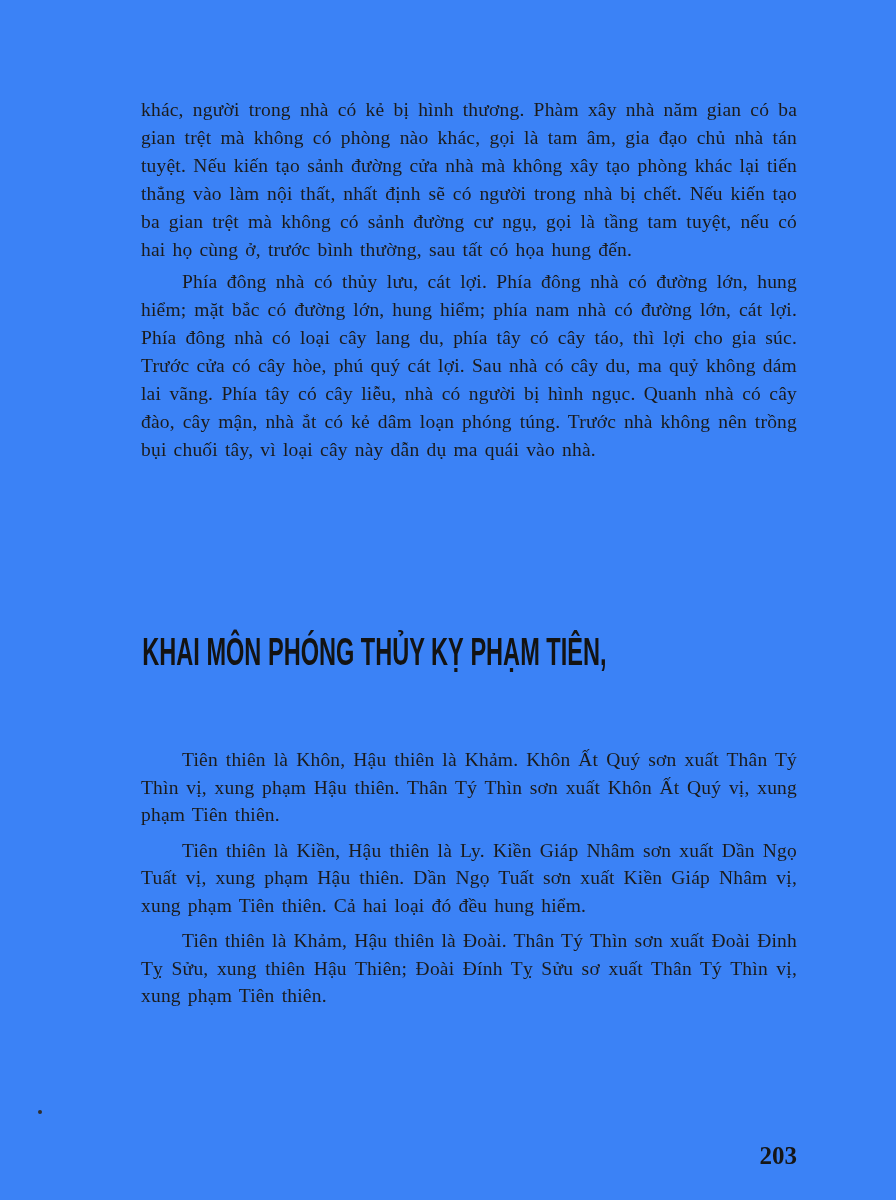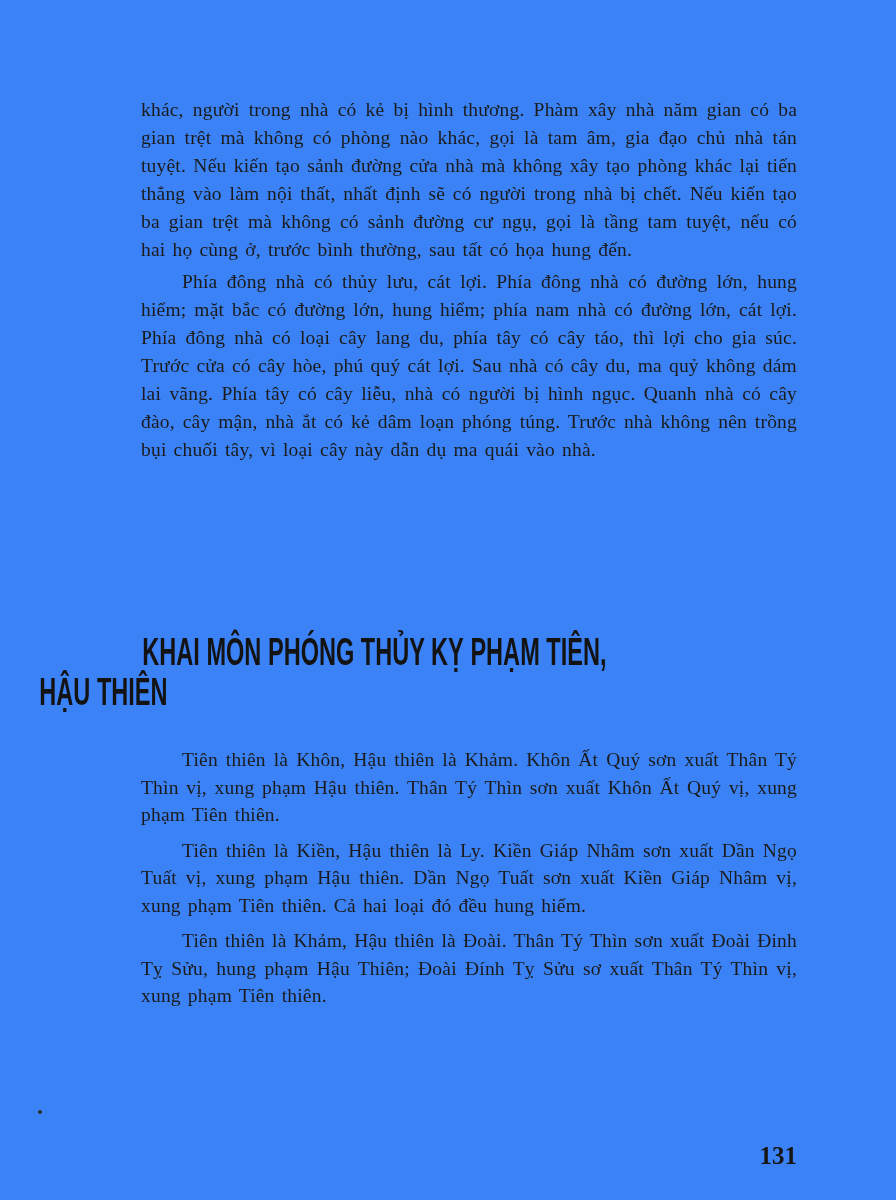--- a/index.html
+++ b/index.html
@@ -94,26 +94,25 @@
 
 <div class="page">
 
   <div class="intro-block">
     <p class="continuation">khác, người trong nhà có kẻ bị hình thương. Phàm xây nhà năm gian có ba gian trệt mà không có phòng nào khác, gọi là tam âm, gia đạo chủ nhà tán tuyệt. Nếu kiến tạo sảnh đường cửa nhà mà không xây tạo phòng khác lại tiến thẳng vào làm nội thất, nhất định sẽ có người trong nhà bị chết. Nếu kiến tạo ba gian trệt mà không có sảnh đường cư ngụ, gọi là tầng tam tuyệt, nếu có hai họ cùng ở, trước bình thường, sau tất có họa hung đến.</p>
     <p>Phía đông nhà có thủy lưu, cát lợi. Phía đông nhà có đường lớn, hung hiểm; mặt bắc có đường lớn, hung hiểm; phía nam nhà có đường lớn, cát lợi. Phía đông nhà có loại cây lang du, phía tây có cây táo, thì lợi cho gia súc. Trước cửa có cây hòe, phú quý cát lợi. Sau nhà có cây du, ma quỷ không dám lai vãng. Phía tây có cây liễu, nhà có người bị hình ngục. Quanh nhà có cây đào, cây mận, nhà ắt có kẻ dâm loạn phóng túng. Trước nhà không nên trồng bụi chuối tây, vì loại cây này dẫn dụ ma quái vào nhà.</p>
   </div>
 
   <div class="section-heading">
     <span class="hl"><span>KHAI MÔN PHÓNG THỦY KỴ PHẠM TIÊN,</span></span>
-    <span class="hl"><span>HẬU THIÊN</span></span>
   </div>
 
   <div class="section-block">
     <p>Tiên thiên là Khôn, Hậu thiên là Khảm. Khôn Ất Quý sơn xuất Thân Tý Thìn vị, xung phạm Hậu thiên. Thân Tý Thìn sơn xuất Khôn Ất Quý vị, xung phạm Tiên thiên.</p>
     <p>Tiên thiên là Kiền, Hậu thiên là Ly. Kiền Giáp Nhâm sơn xuất Dần Ngọ Tuất vị, xung phạm Hậu thiên. Dần Ngọ Tuất sơn xuất Kiền Giáp Nhâm vị, xung phạm Tiên thiên. Cả hai loại đó đều hung hiểm.</p>
-    <p>Tiên thiên là Khảm, Hậu thiên là Đoài. Thân Tý Thìn sơn xuất Đoài Đinh Tỵ Sửu, hung phạm Hậu Thiên; Đoài Đính Tỵ Sửu sơ xuất Thân Tý Thìn vị, xung phạm Tiên thiên.</p>
+    <p>Tiên thiên là Khảm, Hậu thiên là Đoài. Thân Tý Thìn sơn xuất Đoài Đinh Tỵ Sửu, xung thiên Hậu Thiên; Đoài Đính Tỵ Sửu sơ xuất Thân Tý Thìn vị, xung phạm Tiên thiên.</p>
   </div>
 
   <div class="ink-dot"></div>
 
-  <div class="page-number">131</div>
+  <div class="page-number">203</div>
 
 </div>
 
 </body></html>

